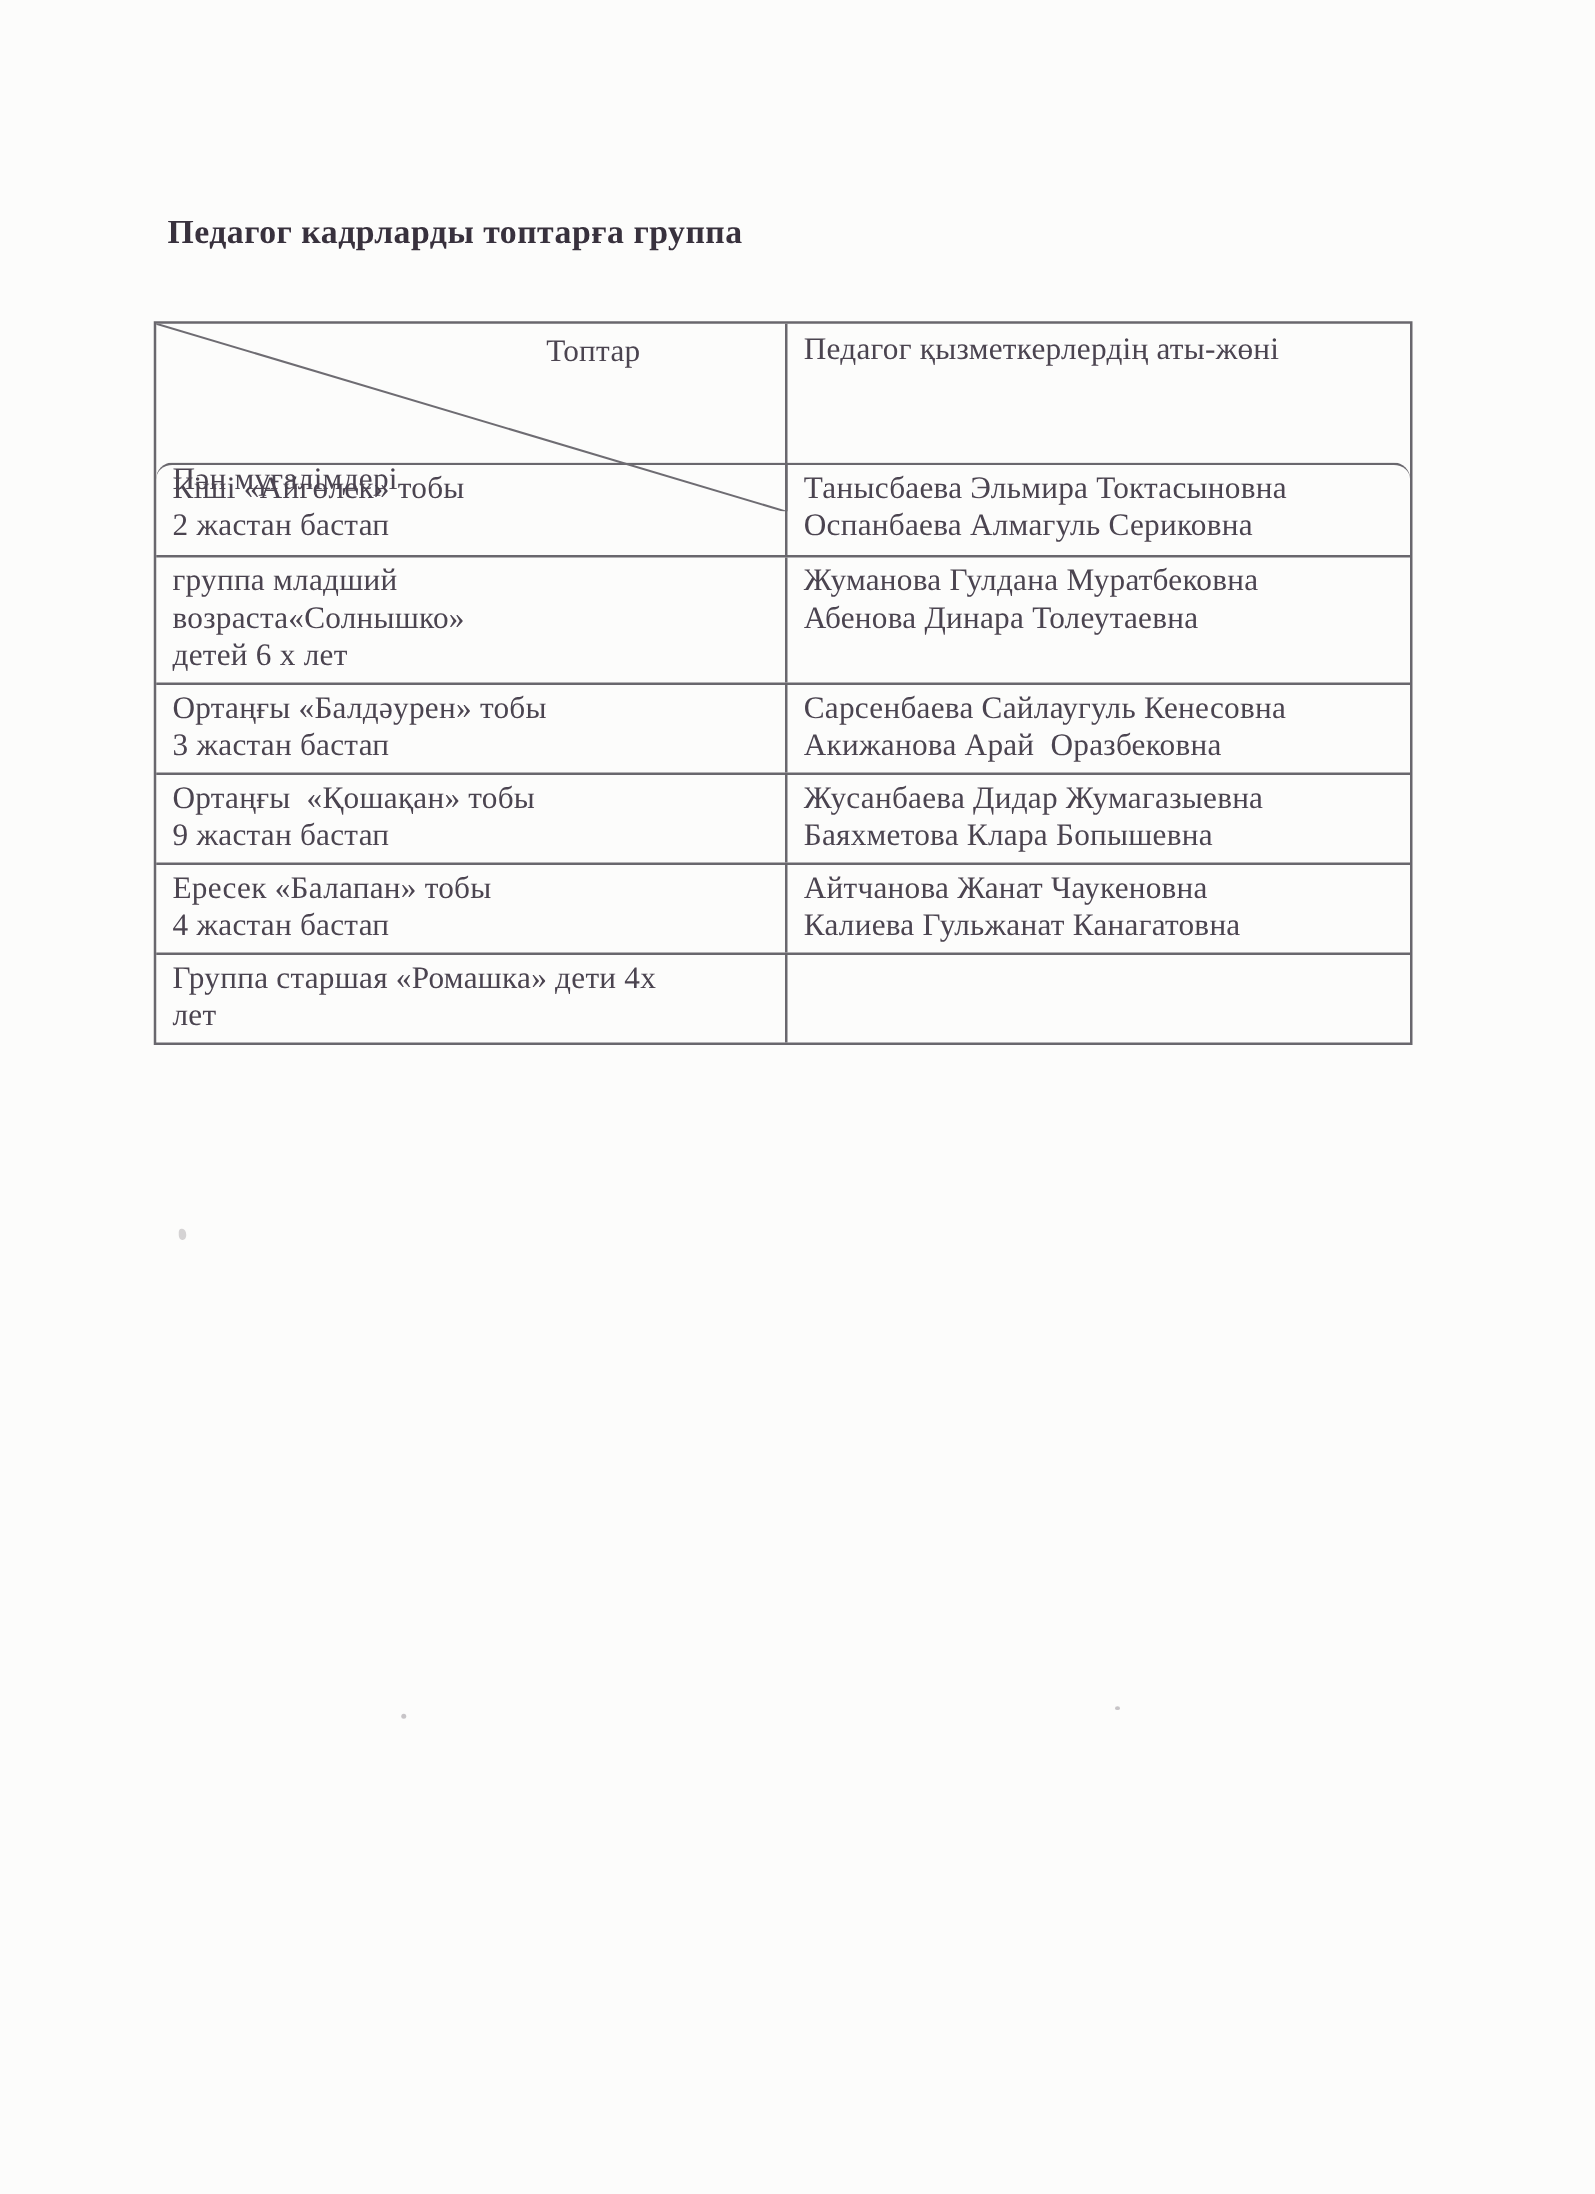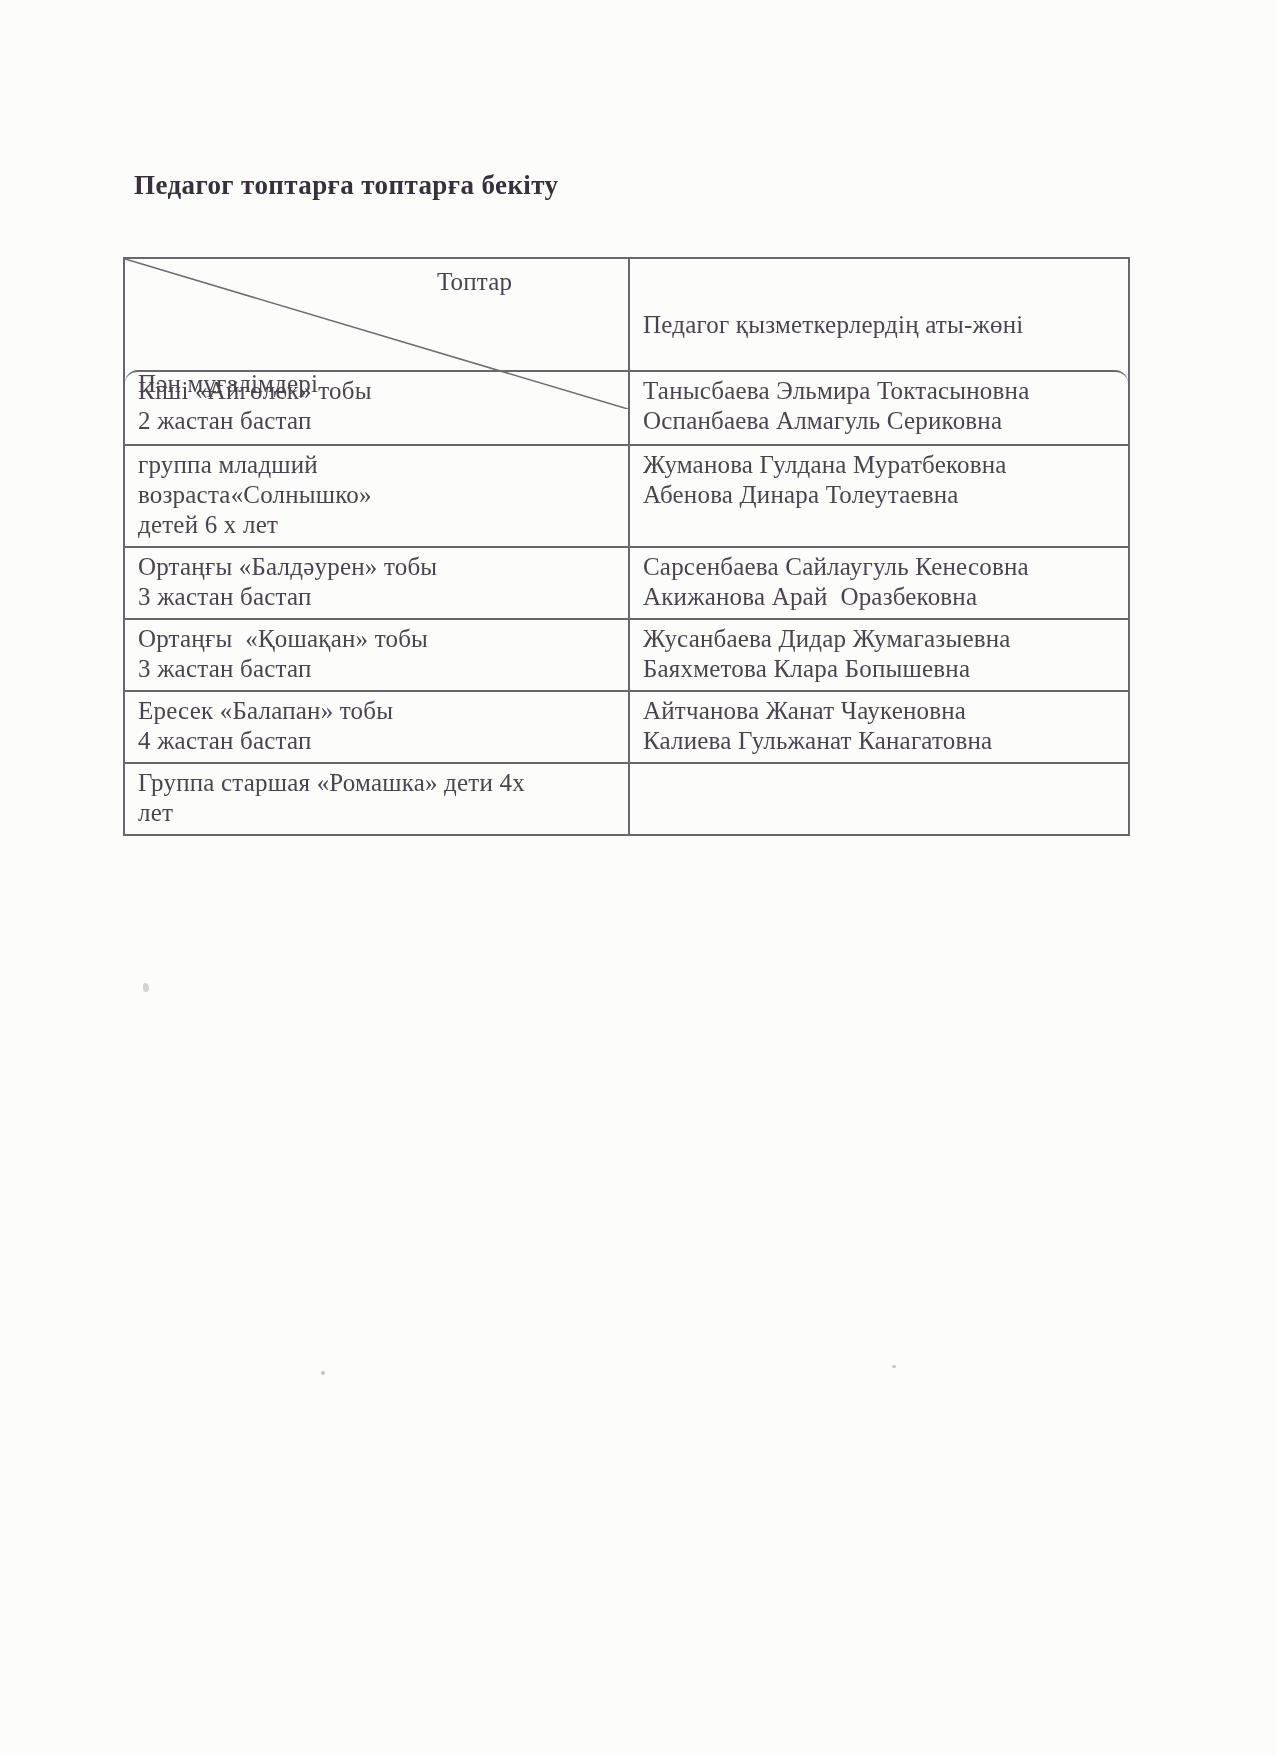--- a/index.html
+++ b/index.html
@@ -60,42 +60,41 @@
     line-height:30px;
   }
   .diag-bottom {
     position:absolute;
     left:13px; bottom:10px;
     font-size:25px;
     line-height:30px;
   }
   .hcell-right {
     padding-top:6px;
-    margin-top:45px;
   }
   .r0 { min-height:74px;border-radius:13px; }
   .r1 { min-height:99px; }
   .r2 { min-height:68px;font-family:Liberation Serif, serif; }
   .r3 { min-height:67px; }
   .r4 { min-height:70px; }
   .r5 { min-height:72px; }
   .speck {
     position:absolute;
     background:#9a959c;
     border-radius:50%;
     opacity:0.55;
   }
   .speck.s1 { left:143px; top:983px; width:6px; height:9px; opacity:0.4; border-radius:40% 60% 50% 50%; }
   .speck.s2 { left:321px; top:1371px; width:4px; height:4px; }
   .speck.s3 { left:892px; top:1365px; width:4px; height:3px; }
 </style>
 </head>
 <body>
 
-<h1 class="page-title">Педагог топтарға топтарға бекіту</h1>
+<h1 class="page-title">Педагог кадрларды топтарға группа</h1>
 
 <div class="tbl">
 
   <div class="row hrow">
     <div class="cell left hcell-left">
       <svg class="diag" viewBox="0 0 100 100" preserveAspectRatio="none" aria-hidden="true">
         <line x1="0" y1="0" x2="100" y2="100"></line>
       </svg>
       <div class="diag-top">Топтар</div>
       <div class="diag-bottom">Пән мұғалімдері</div>
@@ -120,21 +119,21 @@
 
   <div class="row r2">
     <div class="cell left">Ортаңғы «Балдәурен» тобы
 3 жастан бастап</div>
     <div class="cell right">Сарсенбаева Сайлаугуль Кенесовна
 Акижанова Арай  Оразбековна</div>
   </div>
 
   <div class="row r3">
     <div class="cell left">Ортаңғы  «Қошақан» тобы
-3 жастан бастап</div>
+9 жастан бастап</div>
     <div class="cell right">Жусанбаева Дидар Жумагазыевна
 Баяхметова Клара Бопышевна</div>
   </div>
 
   <div class="row r4">
     <div class="cell left">Ересек «Балапан» тобы
 4 жастан бастап</div>
     <div class="cell right">Айтчанова Жанат Чаукеновна
 Калиева Гульжанат Канагатовна</div>
   </div>

